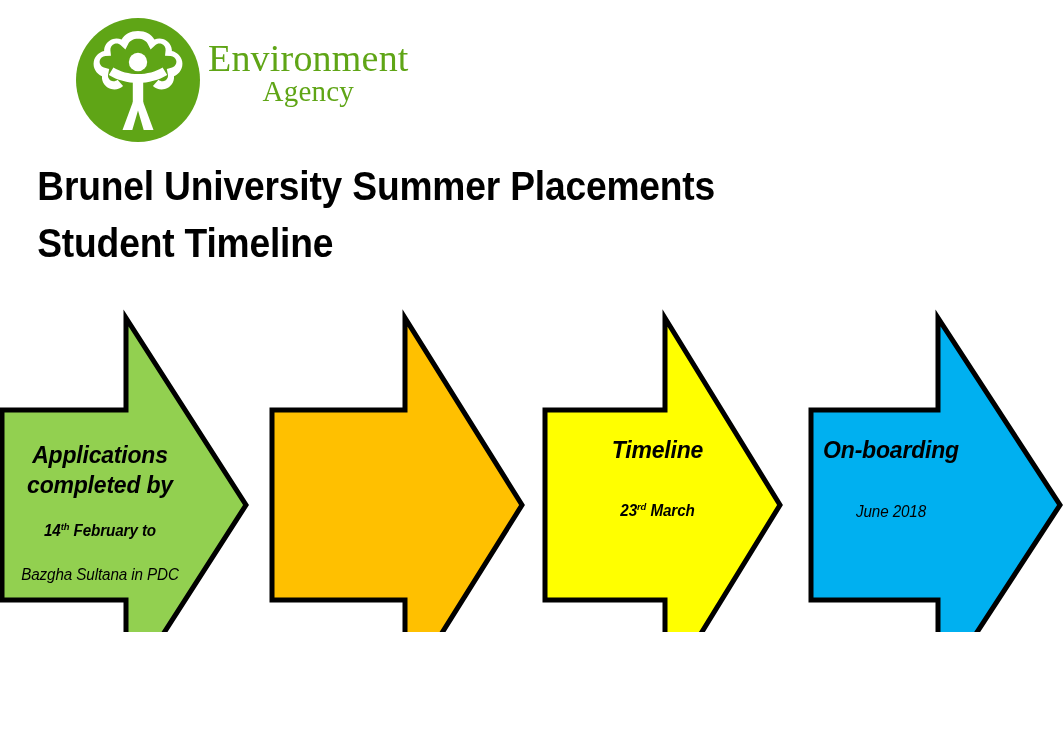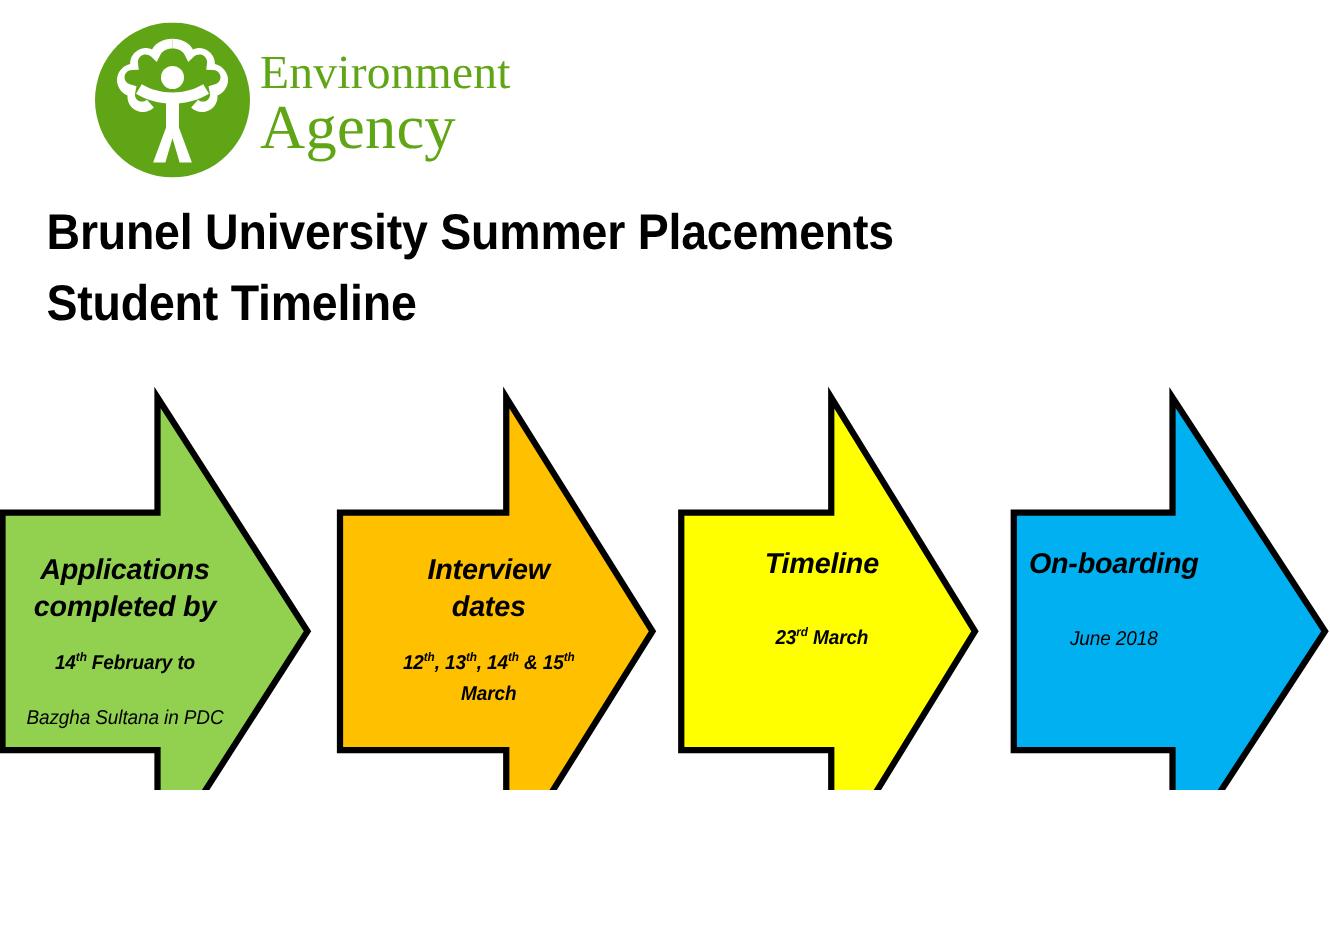--- a/index.html
+++ b/index.html
@@ -42,22 +42,23 @@
     color: #5FA516;
     line-height: 0.98;
   }
   .logo-line-1 {
     display: block;
     font-size: 38px;
     letter-spacing: 0.2px;
   }
   .logo-line-2 {
     display: block;
-    font-size: 50px;
+    font-size: 29px;
     letter-spacing: 0.2px;
+    text-align: center;
   }
 
   
   #title-block {
     position: absolute;
     left: 0;
     top: 158px;
     width: 1064px;
     text-align: left;
   }
@@ -234,29 +235,20 @@
       <div class="arrow-detail"><span>14</span><sup>th</sup><span> February to</span></div>
       <div class="gap-sm"></div>
       <div class="arrow-detail-light">Bazgha Sultana in PDC</div>
     </div>
 
     <div class="arrow" id="arrow-orange" style="left:268px; width:258px;">
       <svg viewBox="0 0 258 410" preserveAspectRatio="none" xmlns="http://www.w3.org/2000/svg">
         <polygon points="4,110 137,110 137,18 254,205 137,392 137,300 4,300" fill="#FFC000" stroke="#000000" stroke-width="5" stroke-linejoin="miter"></polygon>
       </svg>
     </div>
-    <div class="arrow-text" id="text-orange">
-      <div class="arrow-heading">
-        <div>Interview</div>
-        <div>dates</div>
-      </div>
-      <div class="gap-sm"></div>
-      <div class="arrow-detail"><span>12</span><sup>th</sup><span>, 13</span><sup>th</sup><span>, 14</span><sup>th</sup><span> &amp; 15</span><sup>th</sup></div>
-      <div class="arrow-detail">March</div>
-    </div>
 
     <div class="arrow" id="arrow-yellow" style="left:541px; width:243px;">
       <svg viewBox="0 0 243 410" preserveAspectRatio="none" xmlns="http://www.w3.org/2000/svg">
         <polygon points="4,110 124,110 124,18 239,205 124,392 124,300 4,300" fill="#FFFF00" stroke="#000000" stroke-width="5" stroke-linejoin="miter"></polygon>
       </svg>
     </div>
     <div class="arrow-text" id="text-yellow">
       <div class="arrow-heading">
         <div>Timeline</div>
       </div>

